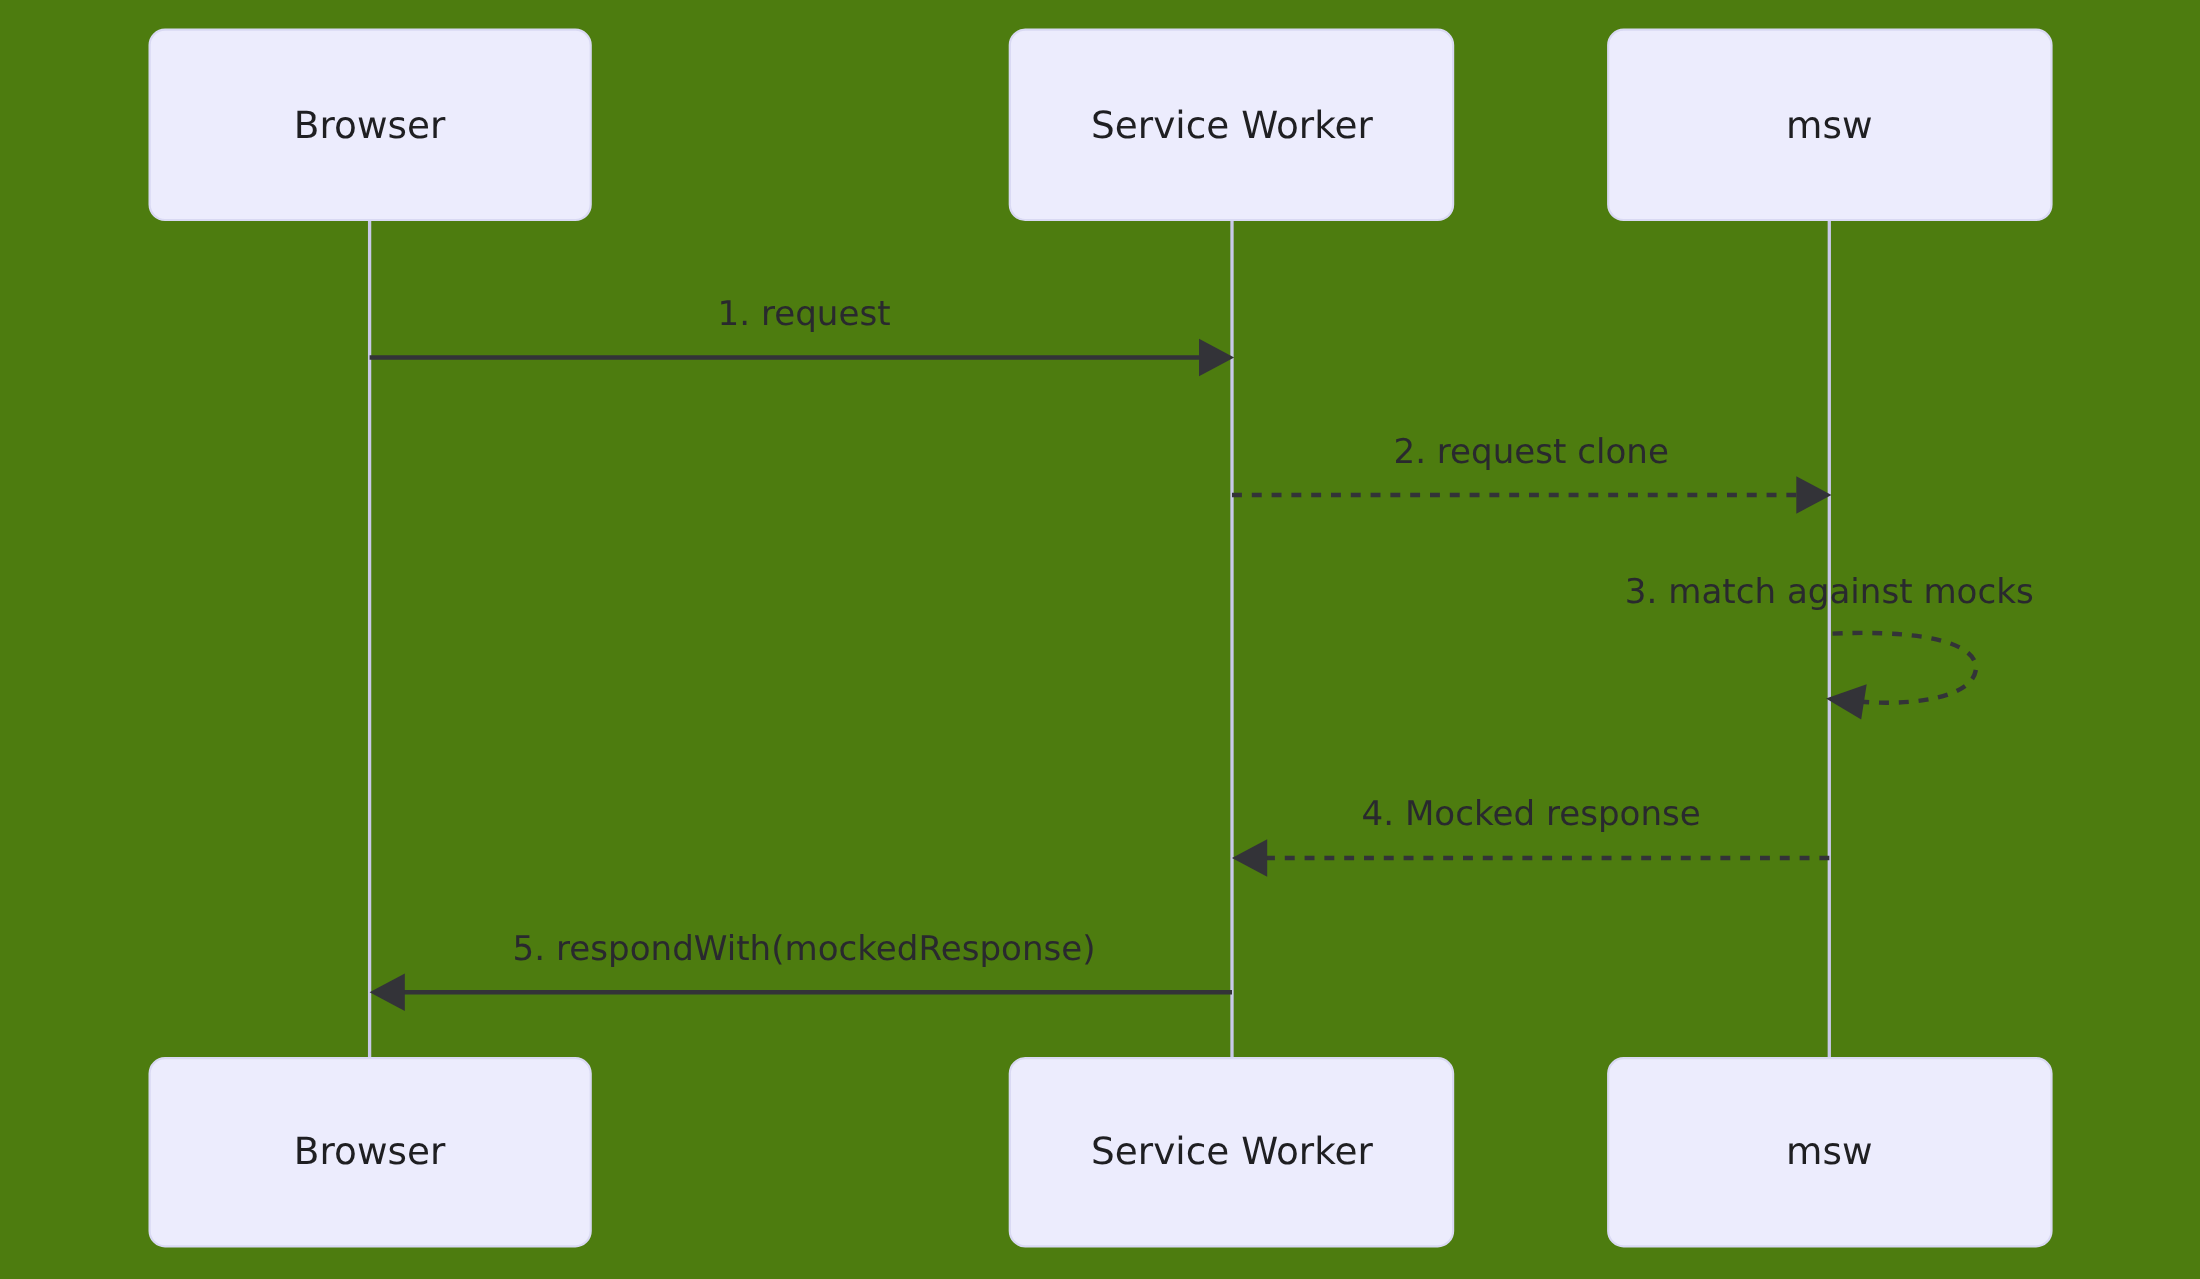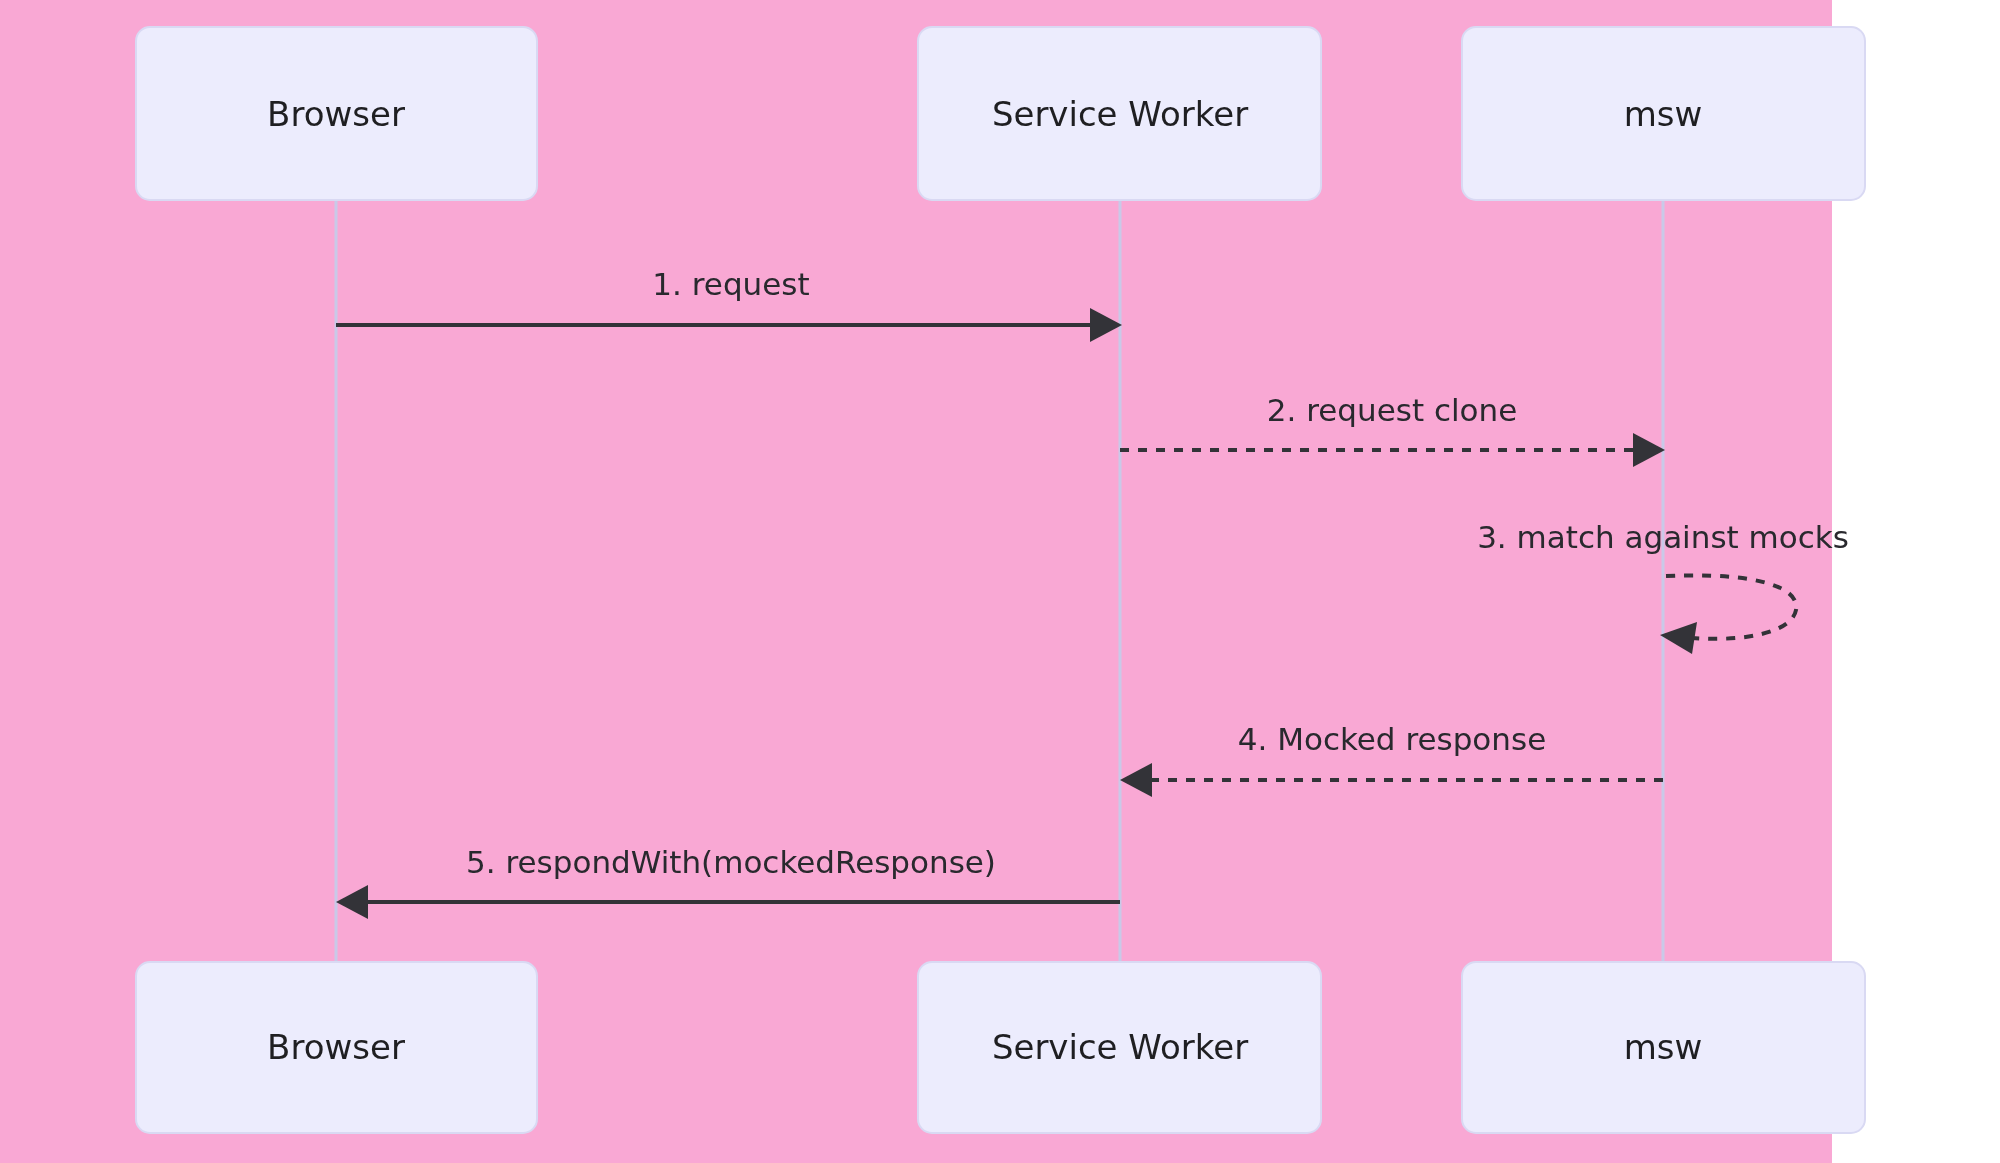--- a/index.html
+++ b/index.html
@@ -8,23 +8,23 @@
     background: #ffffff;
   }
   body {
     width: 2000px;
     height: 1163px;
     overflow: hidden;
     font-family: "DejaVu Sans", sans-serif;
   }
   #diagram-root {
     position: relative;
-    width: 1832px;
+    width: 2000px;
     height: 1163px;
-    background: #f9a8d4;
+    background: #4d7c0f;
   }
   svg.sequence-svg {
     display: block;
     width: 2000px;
     height: 1163px;
   }
   .actor-box {
     fill: #ececfd;
     stroke: #d9d9f3;
     stroke-width: 2;

